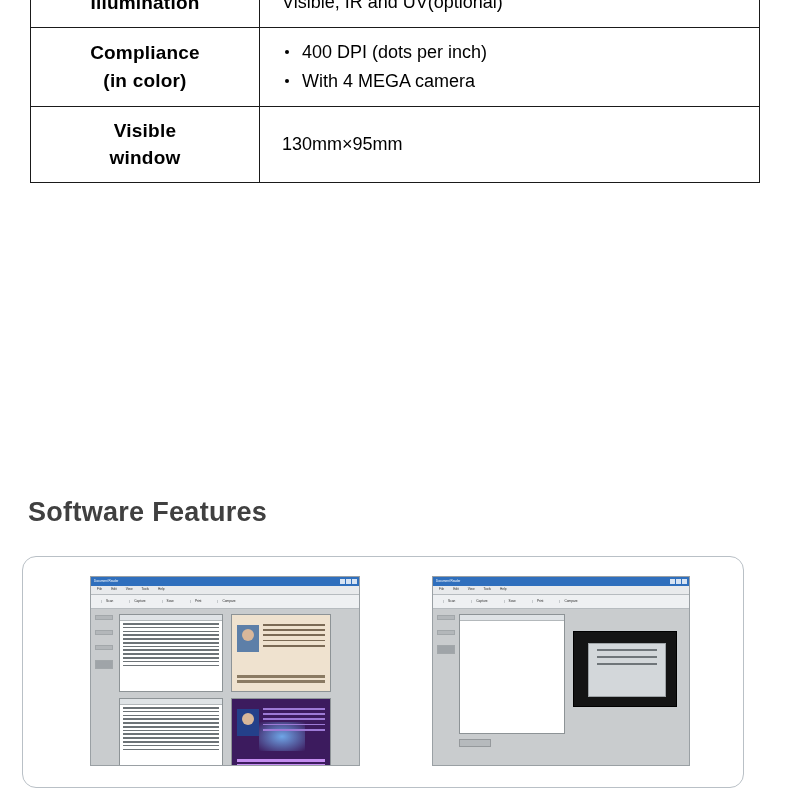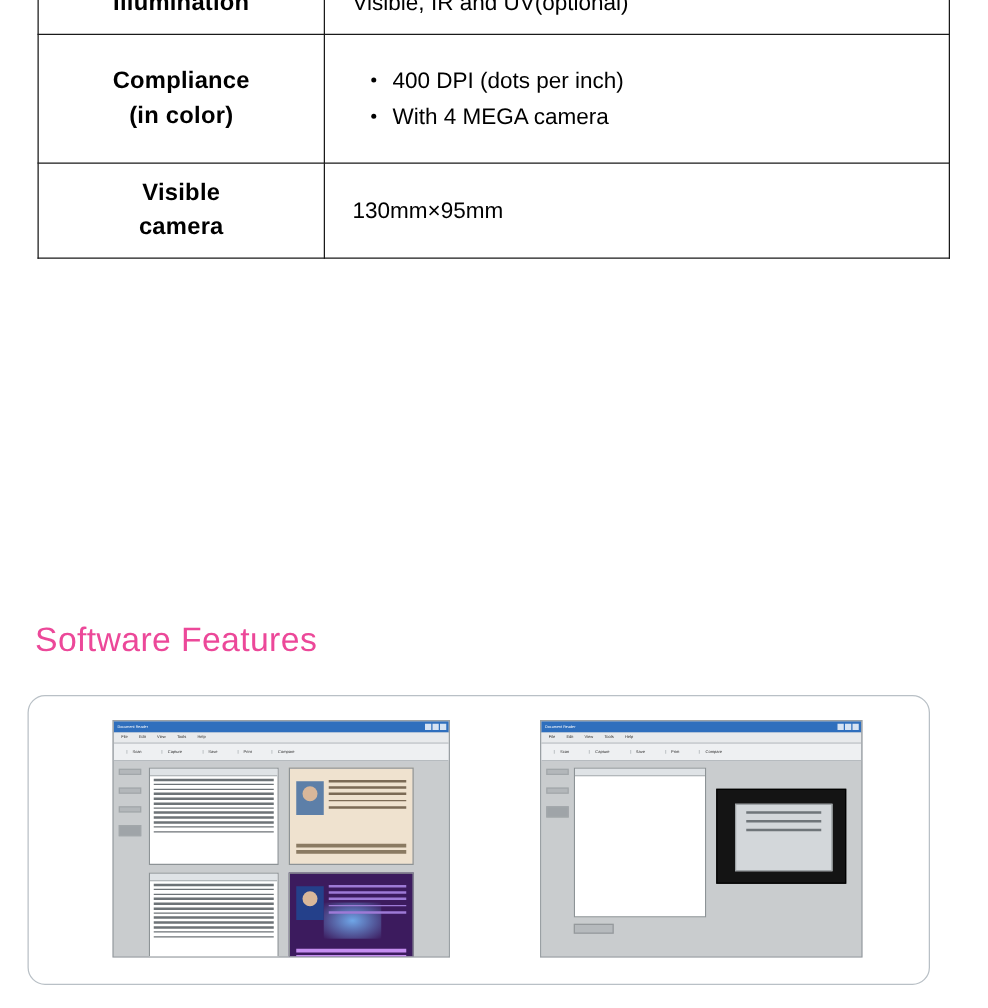--- a/index.html
+++ b/index.html
@@ -41,21 +41,21 @@
   }
   .spec-table td.value {
     padding: 10px 14px 10px 22px;
     font-size: 18px;
     line-height: 1.5;
   }
   .value-lines { margin: 0; }
   .value-line { white-space: nowrap; }
 
   ul.bullets {
-    margin: 12px;
+    margin: 0;
     padding: 0;
     list-style: none;
   }
   ul.bullets li {
     position: relative;
     padding-left: 20px;
     font-size: 18px;
     line-height: 1.62;
     white-space: nowrap;
   }
@@ -71,23 +71,23 @@
   }
 
   .label-line { display: block; }
 
   
   .section-heading {
     position: absolute;
     left: 28px;
     top: 497px;
     font-size: 27px;
-    font-weight: normal;
+    font-weight: bold;
     letter-spacing: 0.3px;
-    color: #ec4899;
+    color: #404040;
     text-align: center;
   }
 
   
   .gallery {
     position: absolute;
     left: 22px;
     top: 556px;
     width: 722px;
     height: 232px;
@@ -325,21 +325,21 @@
           <li>400 DPI (dots per inch)</li>
           <li>With 4 MEGA camera</li>
         </ul>
       </td>
     </tr>
 
 
     <tr>
       <td class="label">
         <span class="label-line">Visible</span>
-        <span class="label-line">camera</span>
+        <span class="label-line">window</span>
       </td>
       <td class="value">
         <div class="value-lines">
           <div class="value-line">130mm×95mm</div>
         </div>
       </td>
     </tr>
 
   </tbody>
 </table>

